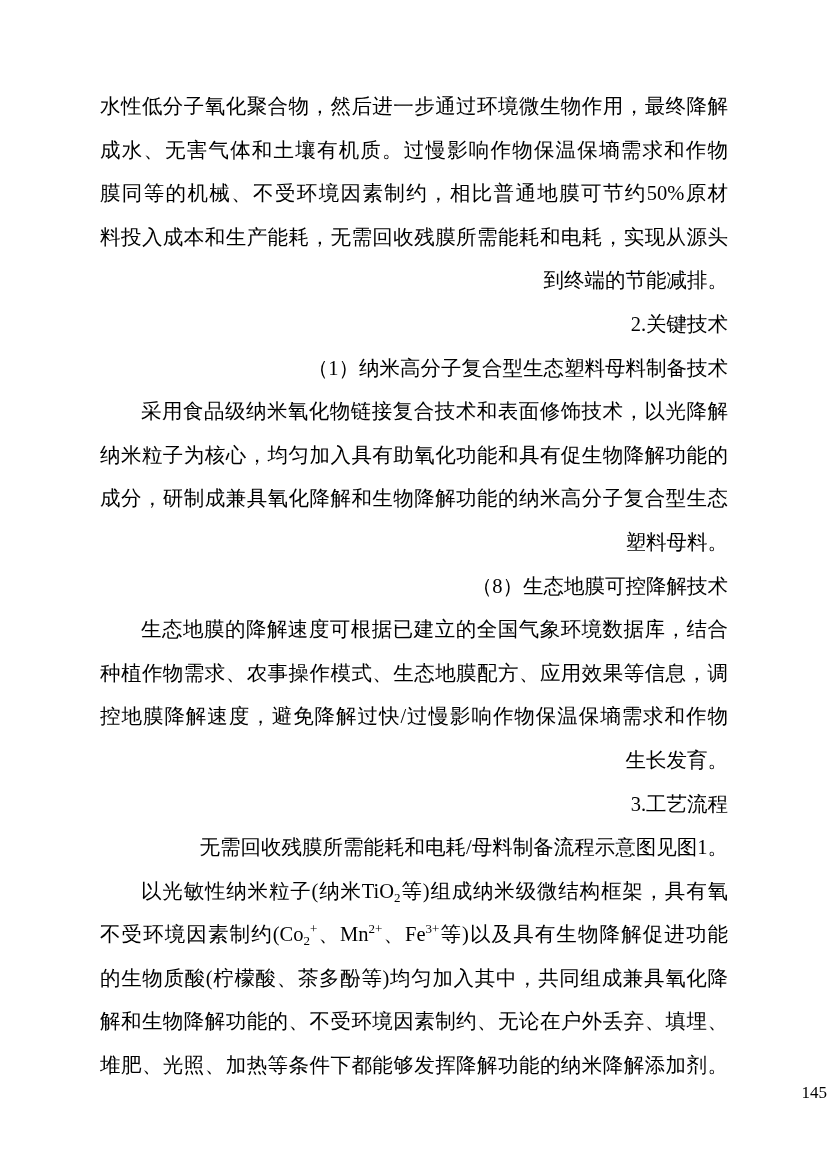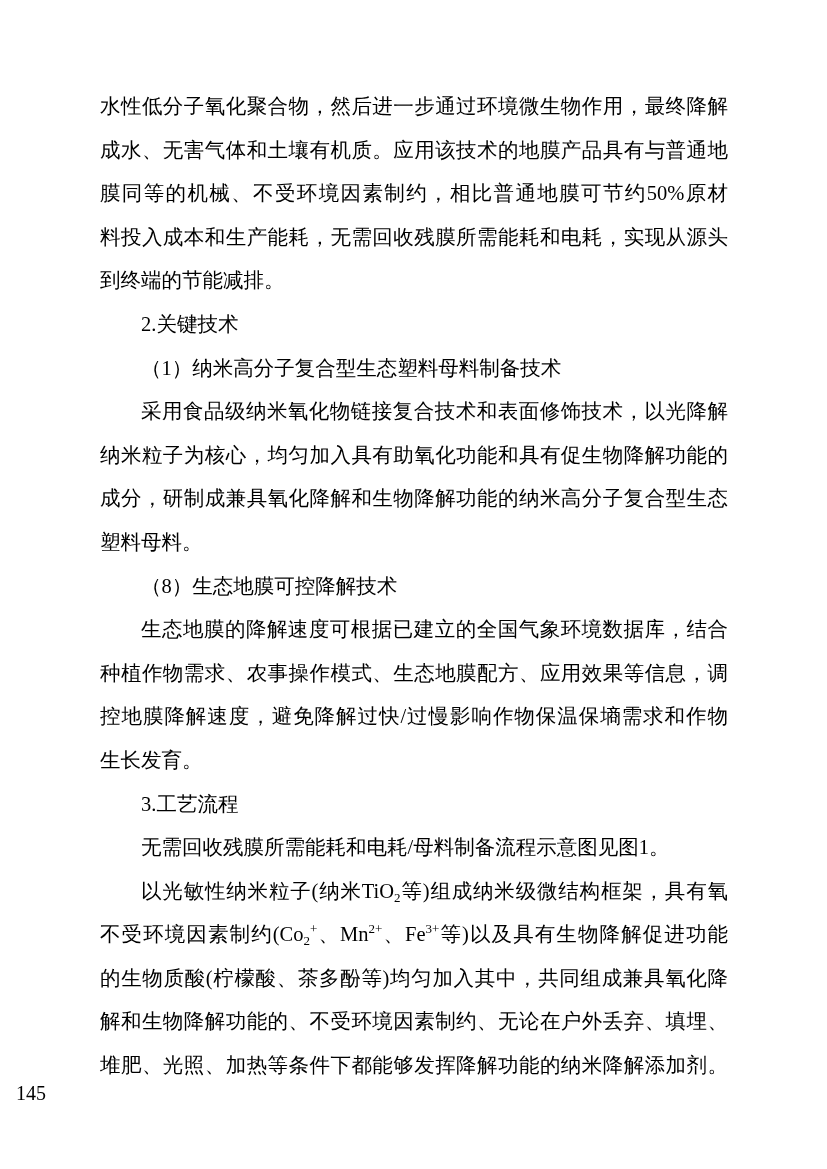--- a/index.html
+++ b/index.html
@@ -19,21 +19,21 @@
   .content {
     position: absolute;
     left: 100px;
     top: 85px;
     width: 628px;
   }
   .line {
     font-size: 20.5px;
     line-height: 43.6px;
     height: 43.6px;
-    text-align: left;
+    text-align: right;
     white-space: normal;
     overflow: visible;
   }
   .line.justify {
     text-align: justify;
     text-align-last: justify;
   }
   .line.indent {
     text-indent: 41px;
   }
@@ -42,35 +42,35 @@
     line-height: 0;
     vertical-align: -4px;
   }
   .sup {
     font-size: 13px;
     line-height: 0;
     vertical-align: 8px;
   }
   .page-number {
     position: absolute;
-    left: 16px;
+    left: 0;
     right: 0;
     top: 1082px;
-    text-align: left;
-    font-size: 20px;
+    text-align: right;
+    font-size: 17px;
     line-height: 22px;
   }
 </style>
 </head>
 <body>
 
 <div class="page">
   <div class="content">
       <div class="line justify"><span>水性低分子氧化聚合物，然后进一步通过环境微生物作用，最终降解</span></div>
-      <div class="line justify"><span>成水、无害气体和土壤有机质。应用该技术的地膜产品具有与普通地</span></div>
+      <div class="line justify"><span>成水、无害气体和土壤有机质。过慢影响作物保温保墒需求和作物</span></div>
       <div class="line justify"><span>膜同等的机械、不受环境因素制约，相比普通地膜可节约50%原材</span></div>
       <div class="line justify"><span>料投入成本和生产能耗，无需回收残膜所需能耗和电耗，实现从源头</span></div>
       <div class="line"><span>到终端的节能减排。</span></div>
       <div class="line indent"><span>2.关键技术</span></div>
       <div class="line indent"><span>（1）纳米高分子复合型生态塑料母料制备技术</span></div>
       <div class="line indent justify"><span>采用食品级纳米氧化物链接复合技术和表面修饰技术，以光降解</span></div>
       <div class="line justify"><span>纳米粒子为核心，均匀加入具有助氧化功能和具有促生物降解功能的</span></div>
       <div class="line justify"><span>成分，研制成兼具氧化降解和生物降解功能的纳米高分子复合型生态</span></div>
       <div class="line"><span>塑料母料。</span></div>
       <div class="line indent"><span>（8）生态地膜可控降解技术</span></div>

